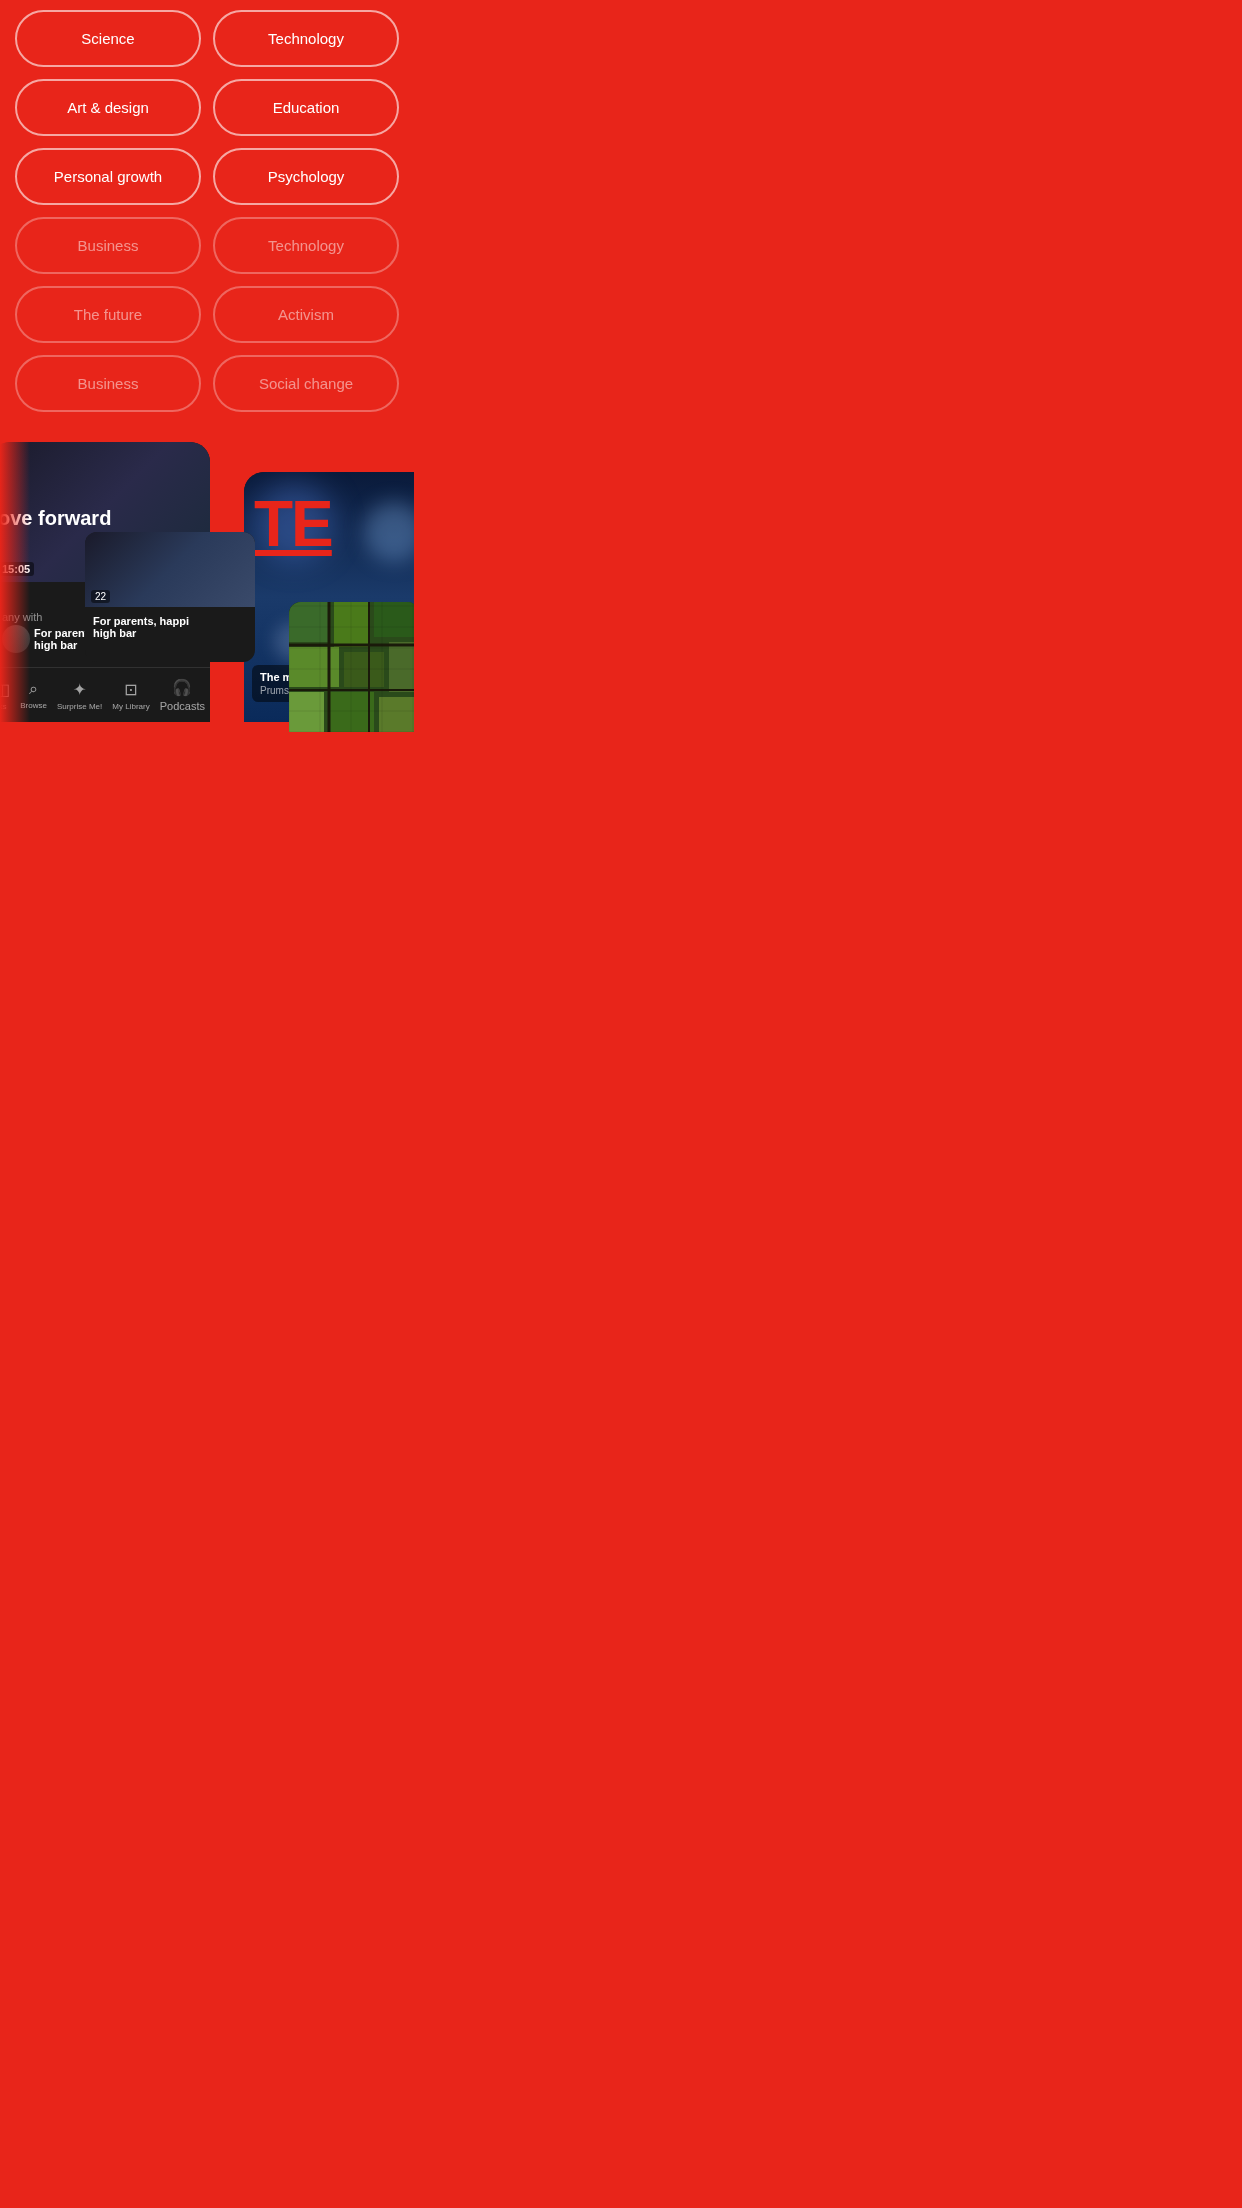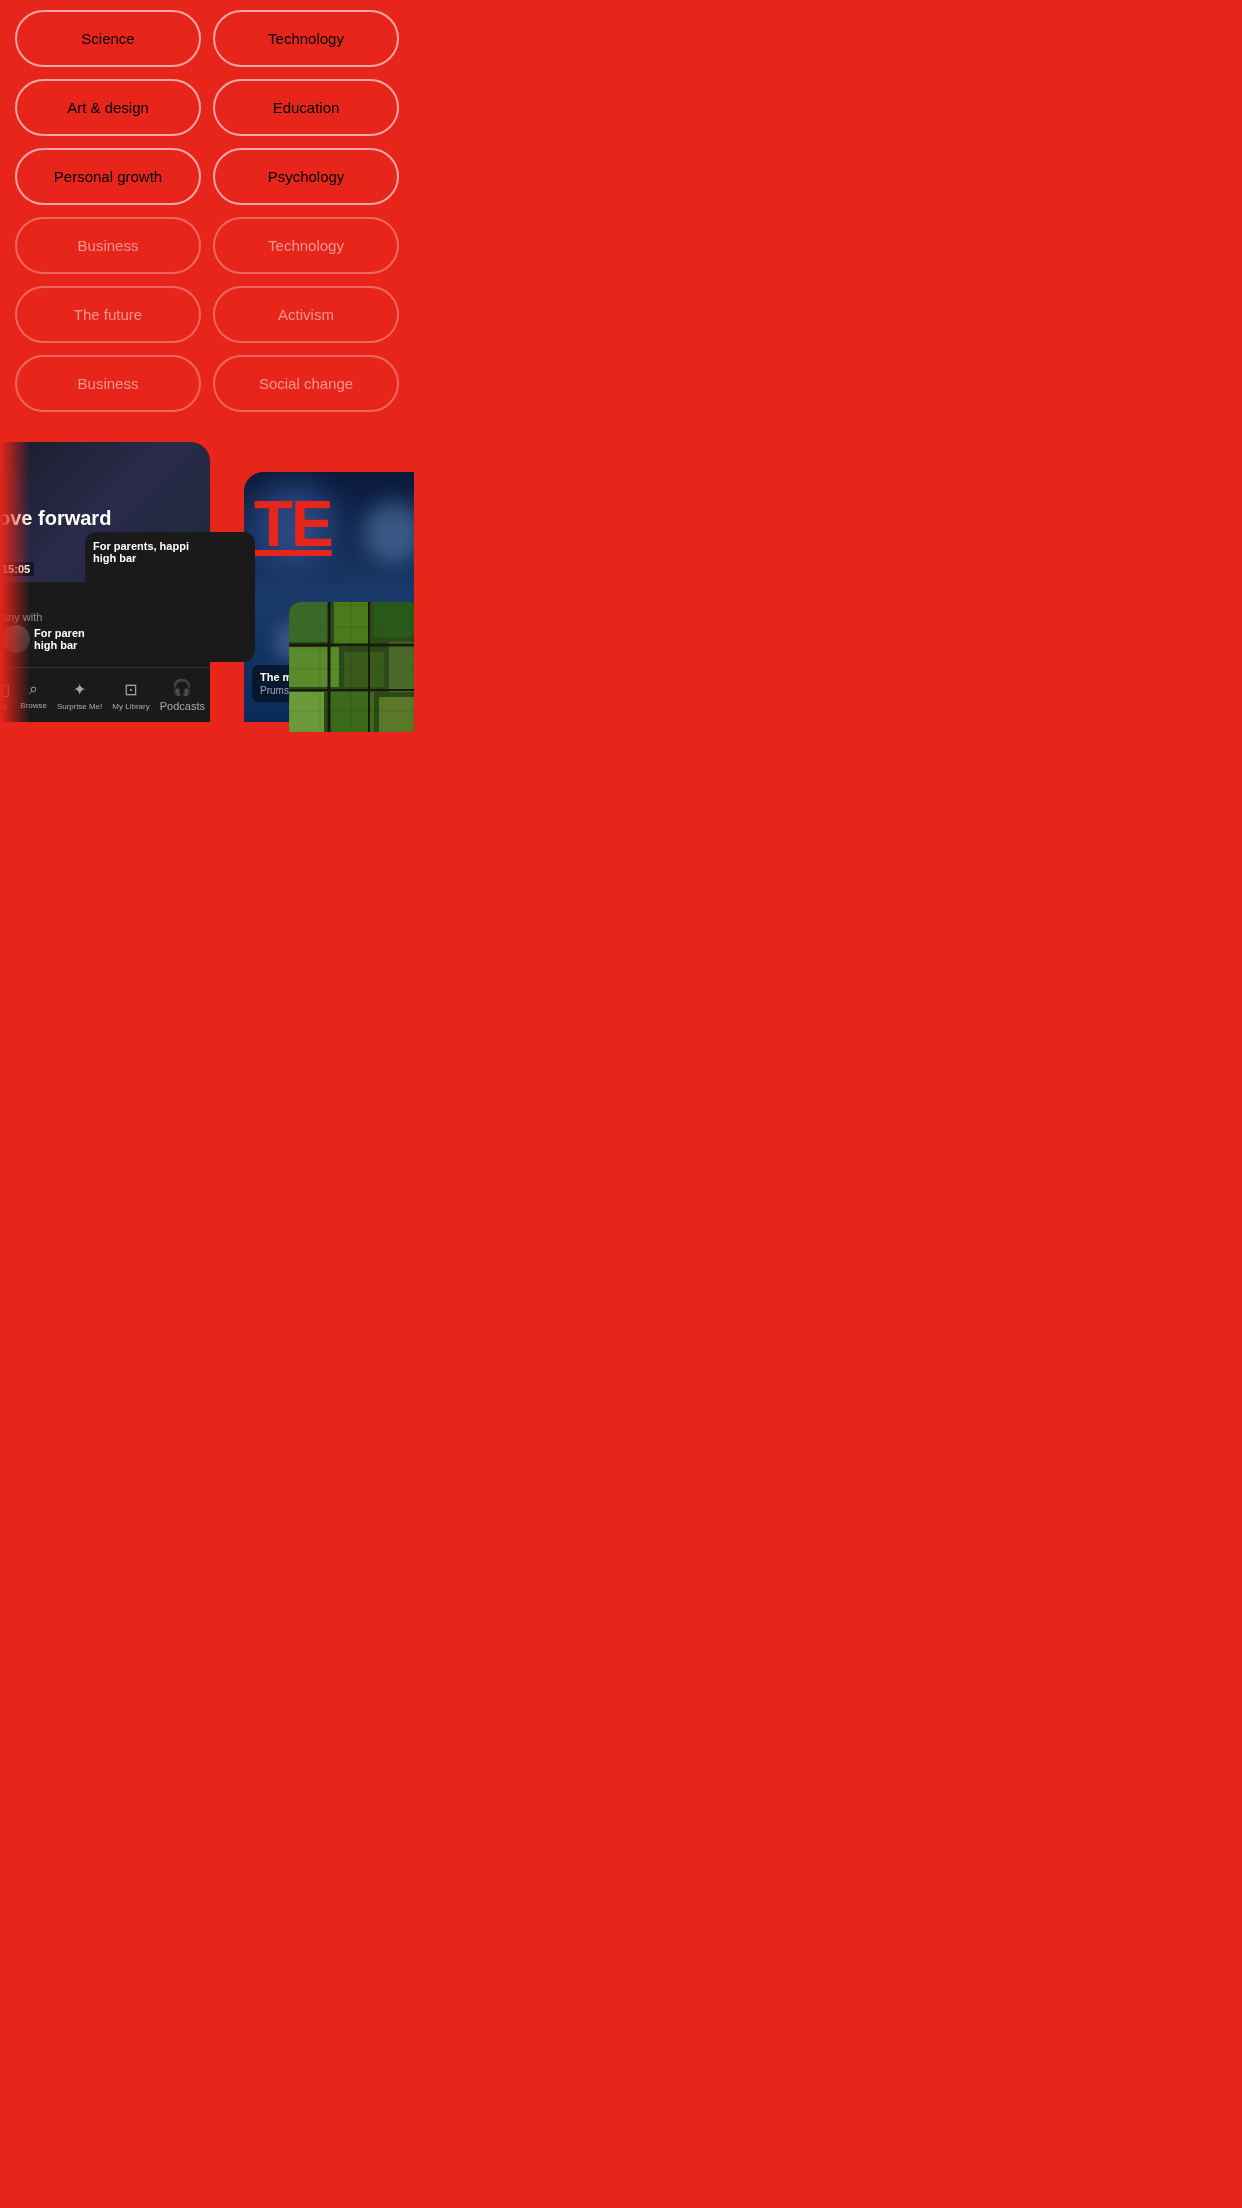--- a/index.html
+++ b/index.html
@@ -41,21 +41,21 @@
       padding: 10px 15px 20px 15px;
       display: grid;
       grid-template-columns: 1fr 1fr;
       gap: 12px;
     }
 
     .interest-btn {
       background: transparent;
       border: 2px solid rgba(255, 255, 255, 0.6);
       border-radius: 50px;
-      color: #000000;
+      color: #ffffff;
       font-size: 15px;
       font-weight: 500;
       padding: 18px 10px;
       text-align: center;
       cursor: pointer;
       transition: all 0.2s;
       width: 100%;
     }
 
     .interest-btn.faded {
@@ -274,20 +274,23 @@
           <div class="nav-item">
             <span class="nav-icon">🎧</span>
             <span style="font-size:11px;">Podcasts</span>
           </div>
         </div>
 
       </div>
     </div>
 
     <div style="position:absolute; left:85px; bottom:60px; width:170px; height:130px; background:#1a1a1a; border-radius:12px; overflow:hidden; z-index:3;">
+      <div style="width:100%; height:75px; background:linear-gradient(135deg, #1a1a2a 0%, #2a3a5a 50%, #3a4a6a 100%); position:relative;">
+        <div style="position:absolute; bottom:4px; left:6px; background:rgba(0,0,0,0.5); color:white; font-size:10px; padding:1px 4px; border-radius:3px;">22</div>
+      </div>
       <div style="padding:8px;">
         <div style="color:white; font-size:11px; font-weight:600;">For parents, happi</div>
         <div style="color:white; font-size:11px; font-weight:600;">high bar</div>
       </div>
     </div>
 
     <div class="device-right">
       <div class="device-right-inner">
 
         <div style="position:absolute; width:80px; height:80px; border-radius:50%; background:rgba(100,150,255,0.3); top:10px; left:10px; filter:blur(15px);"></div>

